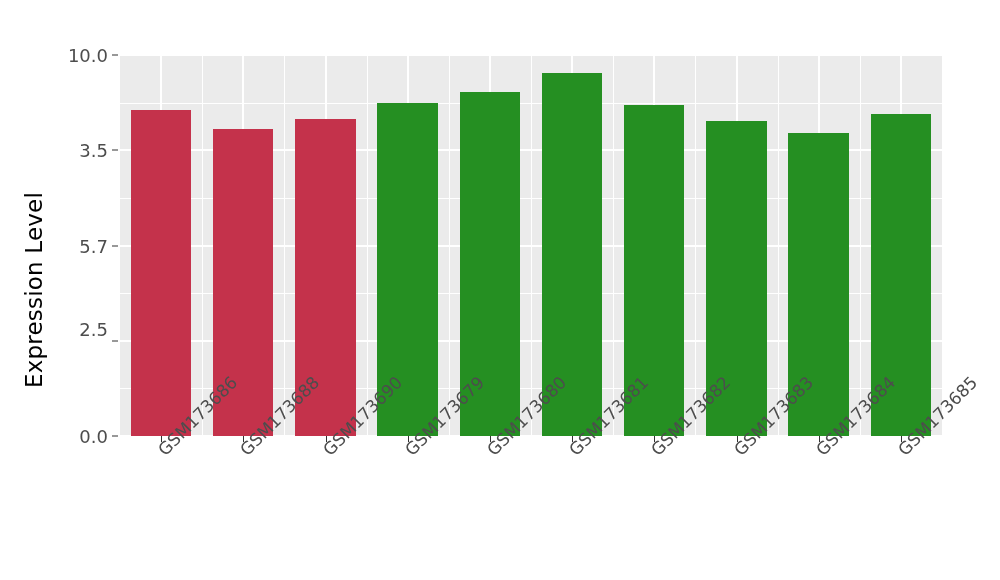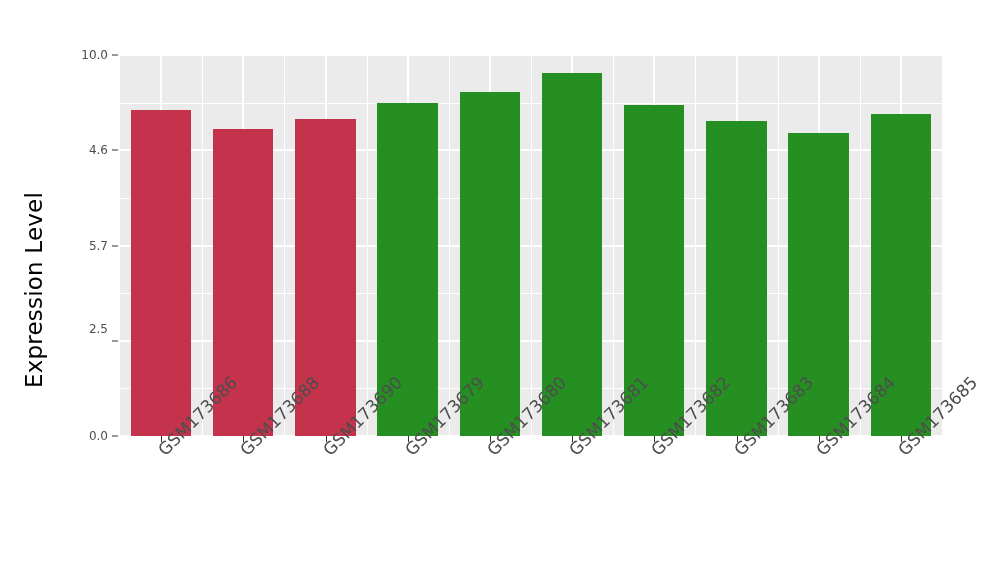--- a/index.html
+++ b/index.html
@@ -38,21 +38,21 @@
     color: #000000;
     letter-spacing: 0.2px;
     white-space: nowrap;
   }
 
   
   .y-tick-label {
     position: absolute;
     right: 0px;
     transform: translateY(-50%);
-    font-size: 12px;
+    font-size: 18px;
     color: #4d4d4d;
     text-align: right;
     white-space: nowrap;
   }
   #y-tick-labels {
     position: absolute;
     left: 52px;
     top: 0;
     width: 56px;
     height: 580px;
@@ -136,21 +136,21 @@
 <body>
 
 <div id="chart-root">
 
   <div id="y-axis-title">Expression Level</div>
 
   <div id="y-tick-labels">
       <div class="y-tick-label" style="top: 436px;">0.0</div>
       <div class="y-tick-label" style="top: 329px;">2.5</div>
       <div class="y-tick-label" style="top: 245.5px;">5.7</div>
-      <div class="y-tick-label" style="top: 150.25px;">4.6</div>
+      <div class="y-tick-label" style="top: 150.25px;">3.5</div>
       <div class="y-tick-label" style="top: 55px;">10.0</div>
     </div>
 
   <div id="panel">
       <div class="grid-minor-v" style="left: 82.2px;"></div>
       <div class="grid-minor-v" style="left: 164.4px;"></div>
       <div class="grid-minor-v" style="left: 246.6px;"></div>
       <div class="grid-minor-v" style="left: 328.8px;"></div>
       <div class="grid-minor-v" style="left: 411px;"></div>
       <div class="grid-minor-v" style="left: 493.2px;"></div>

